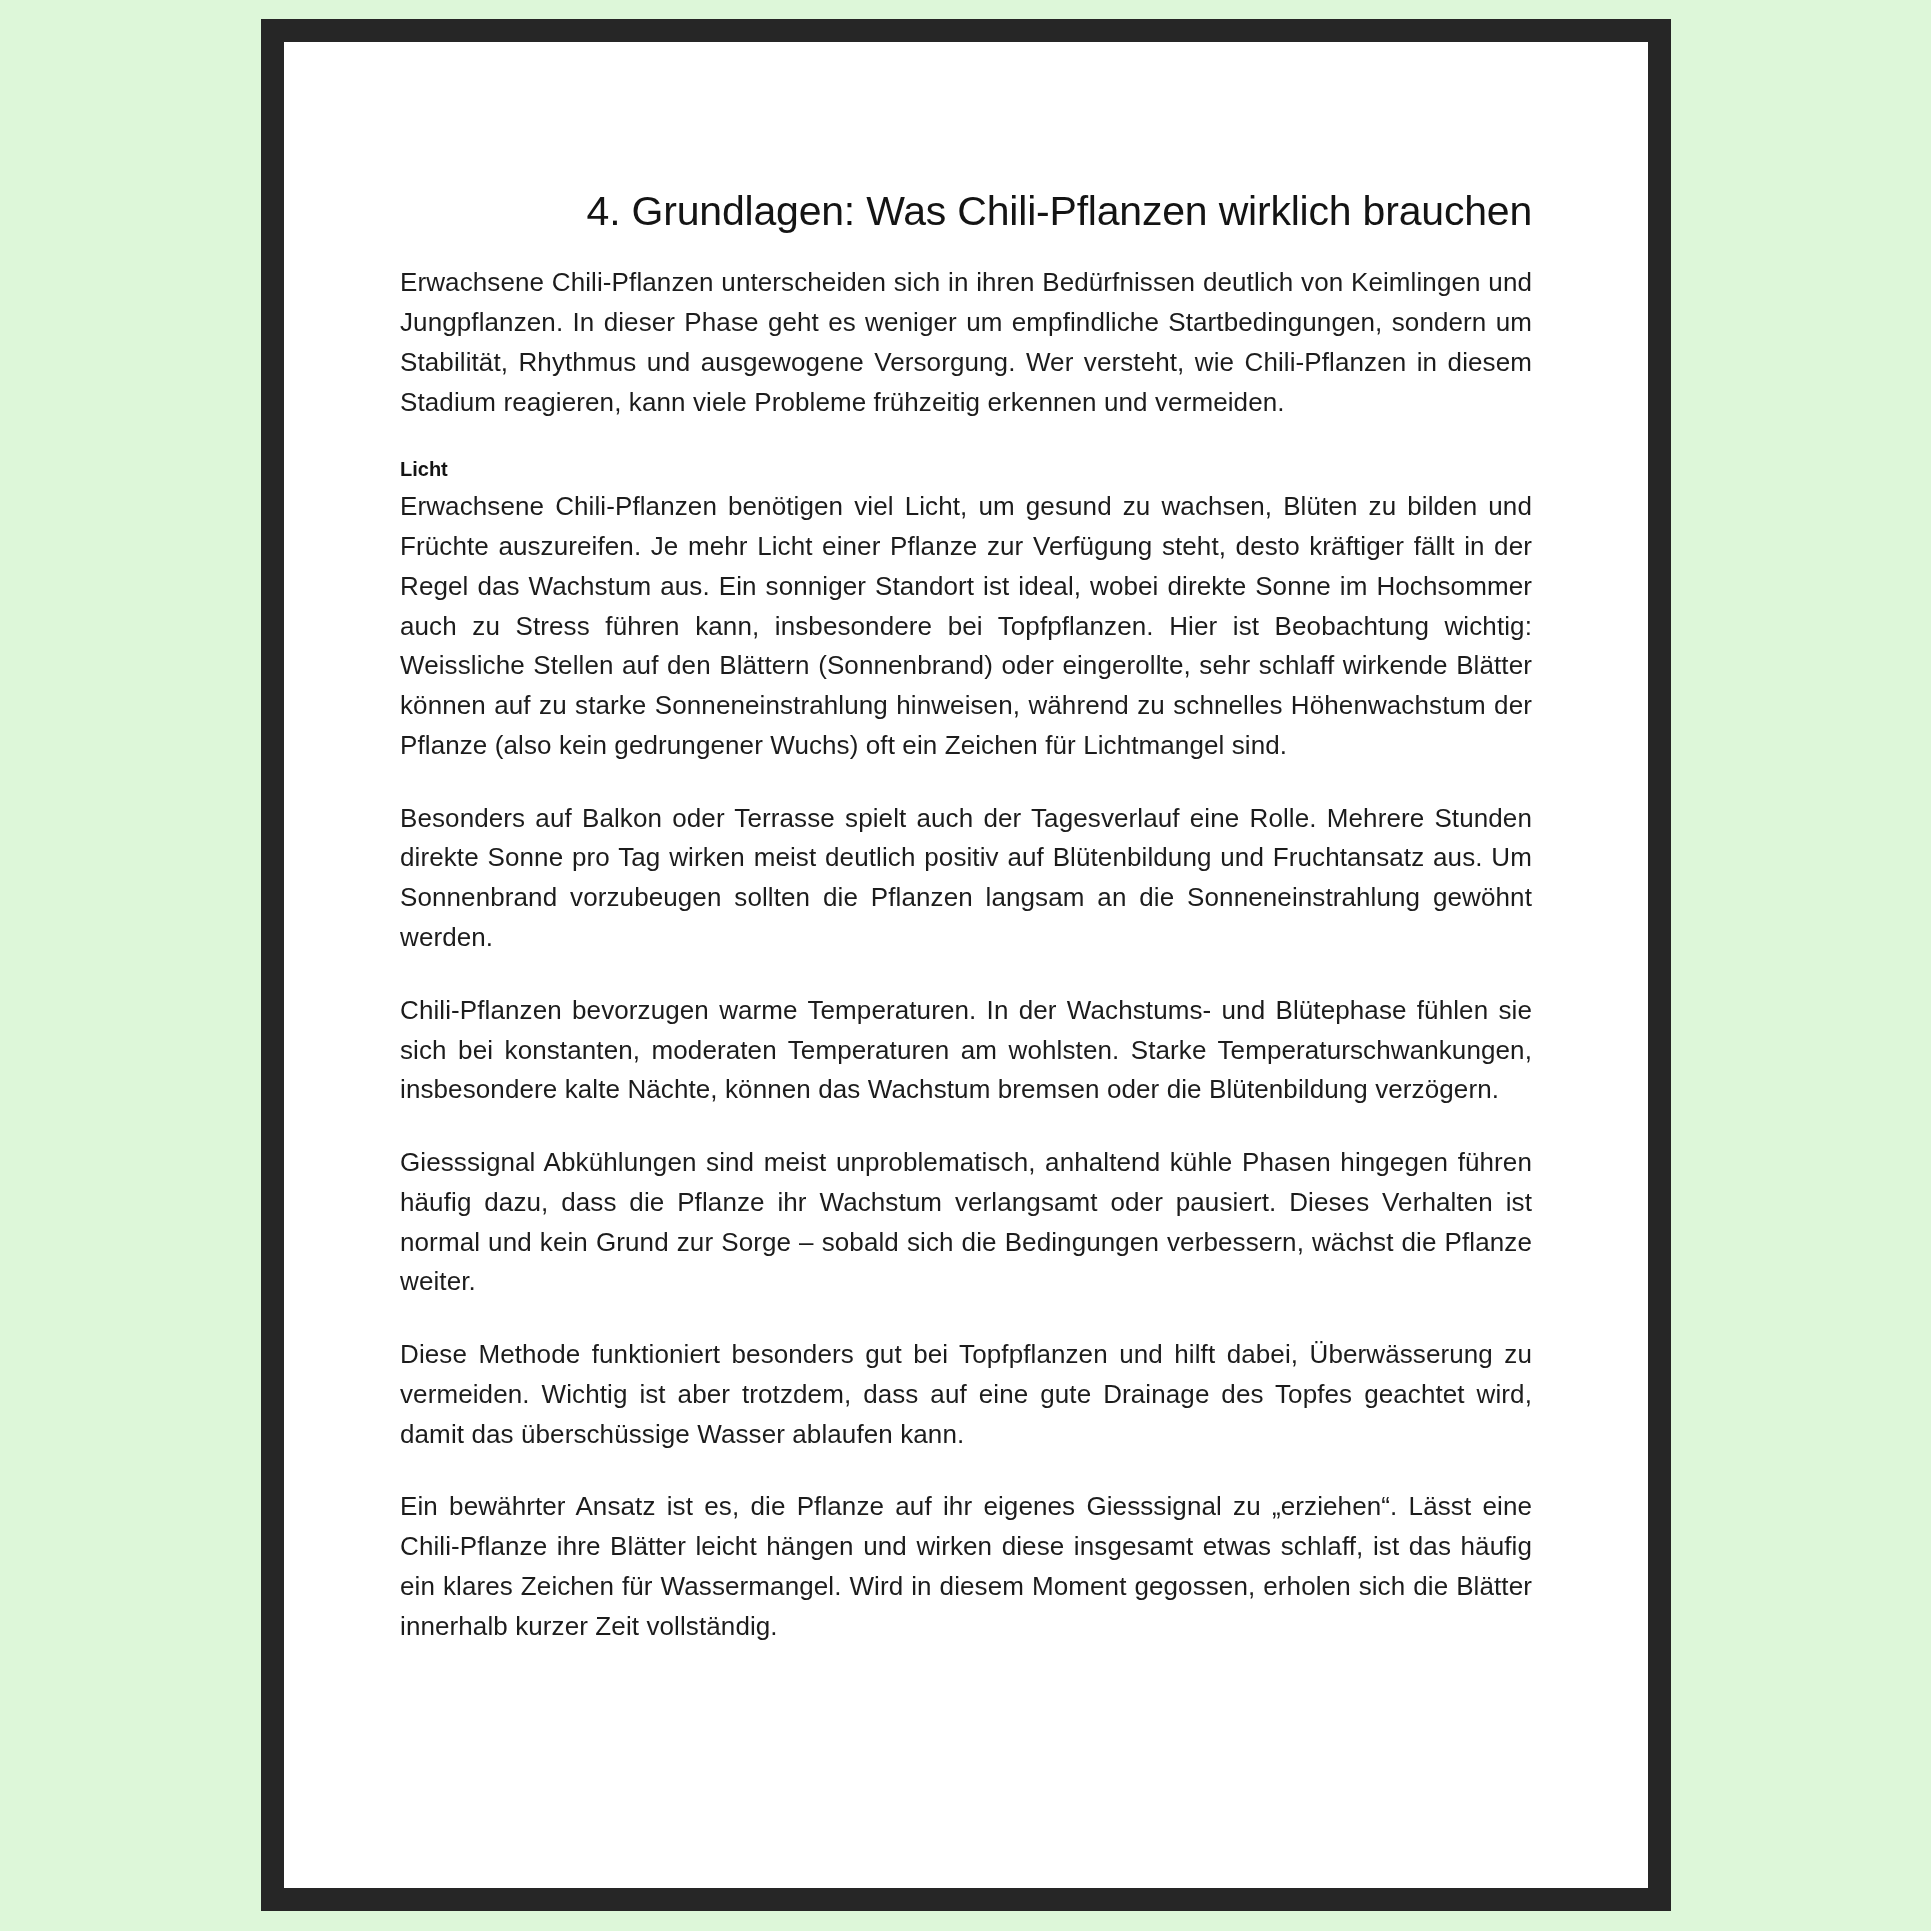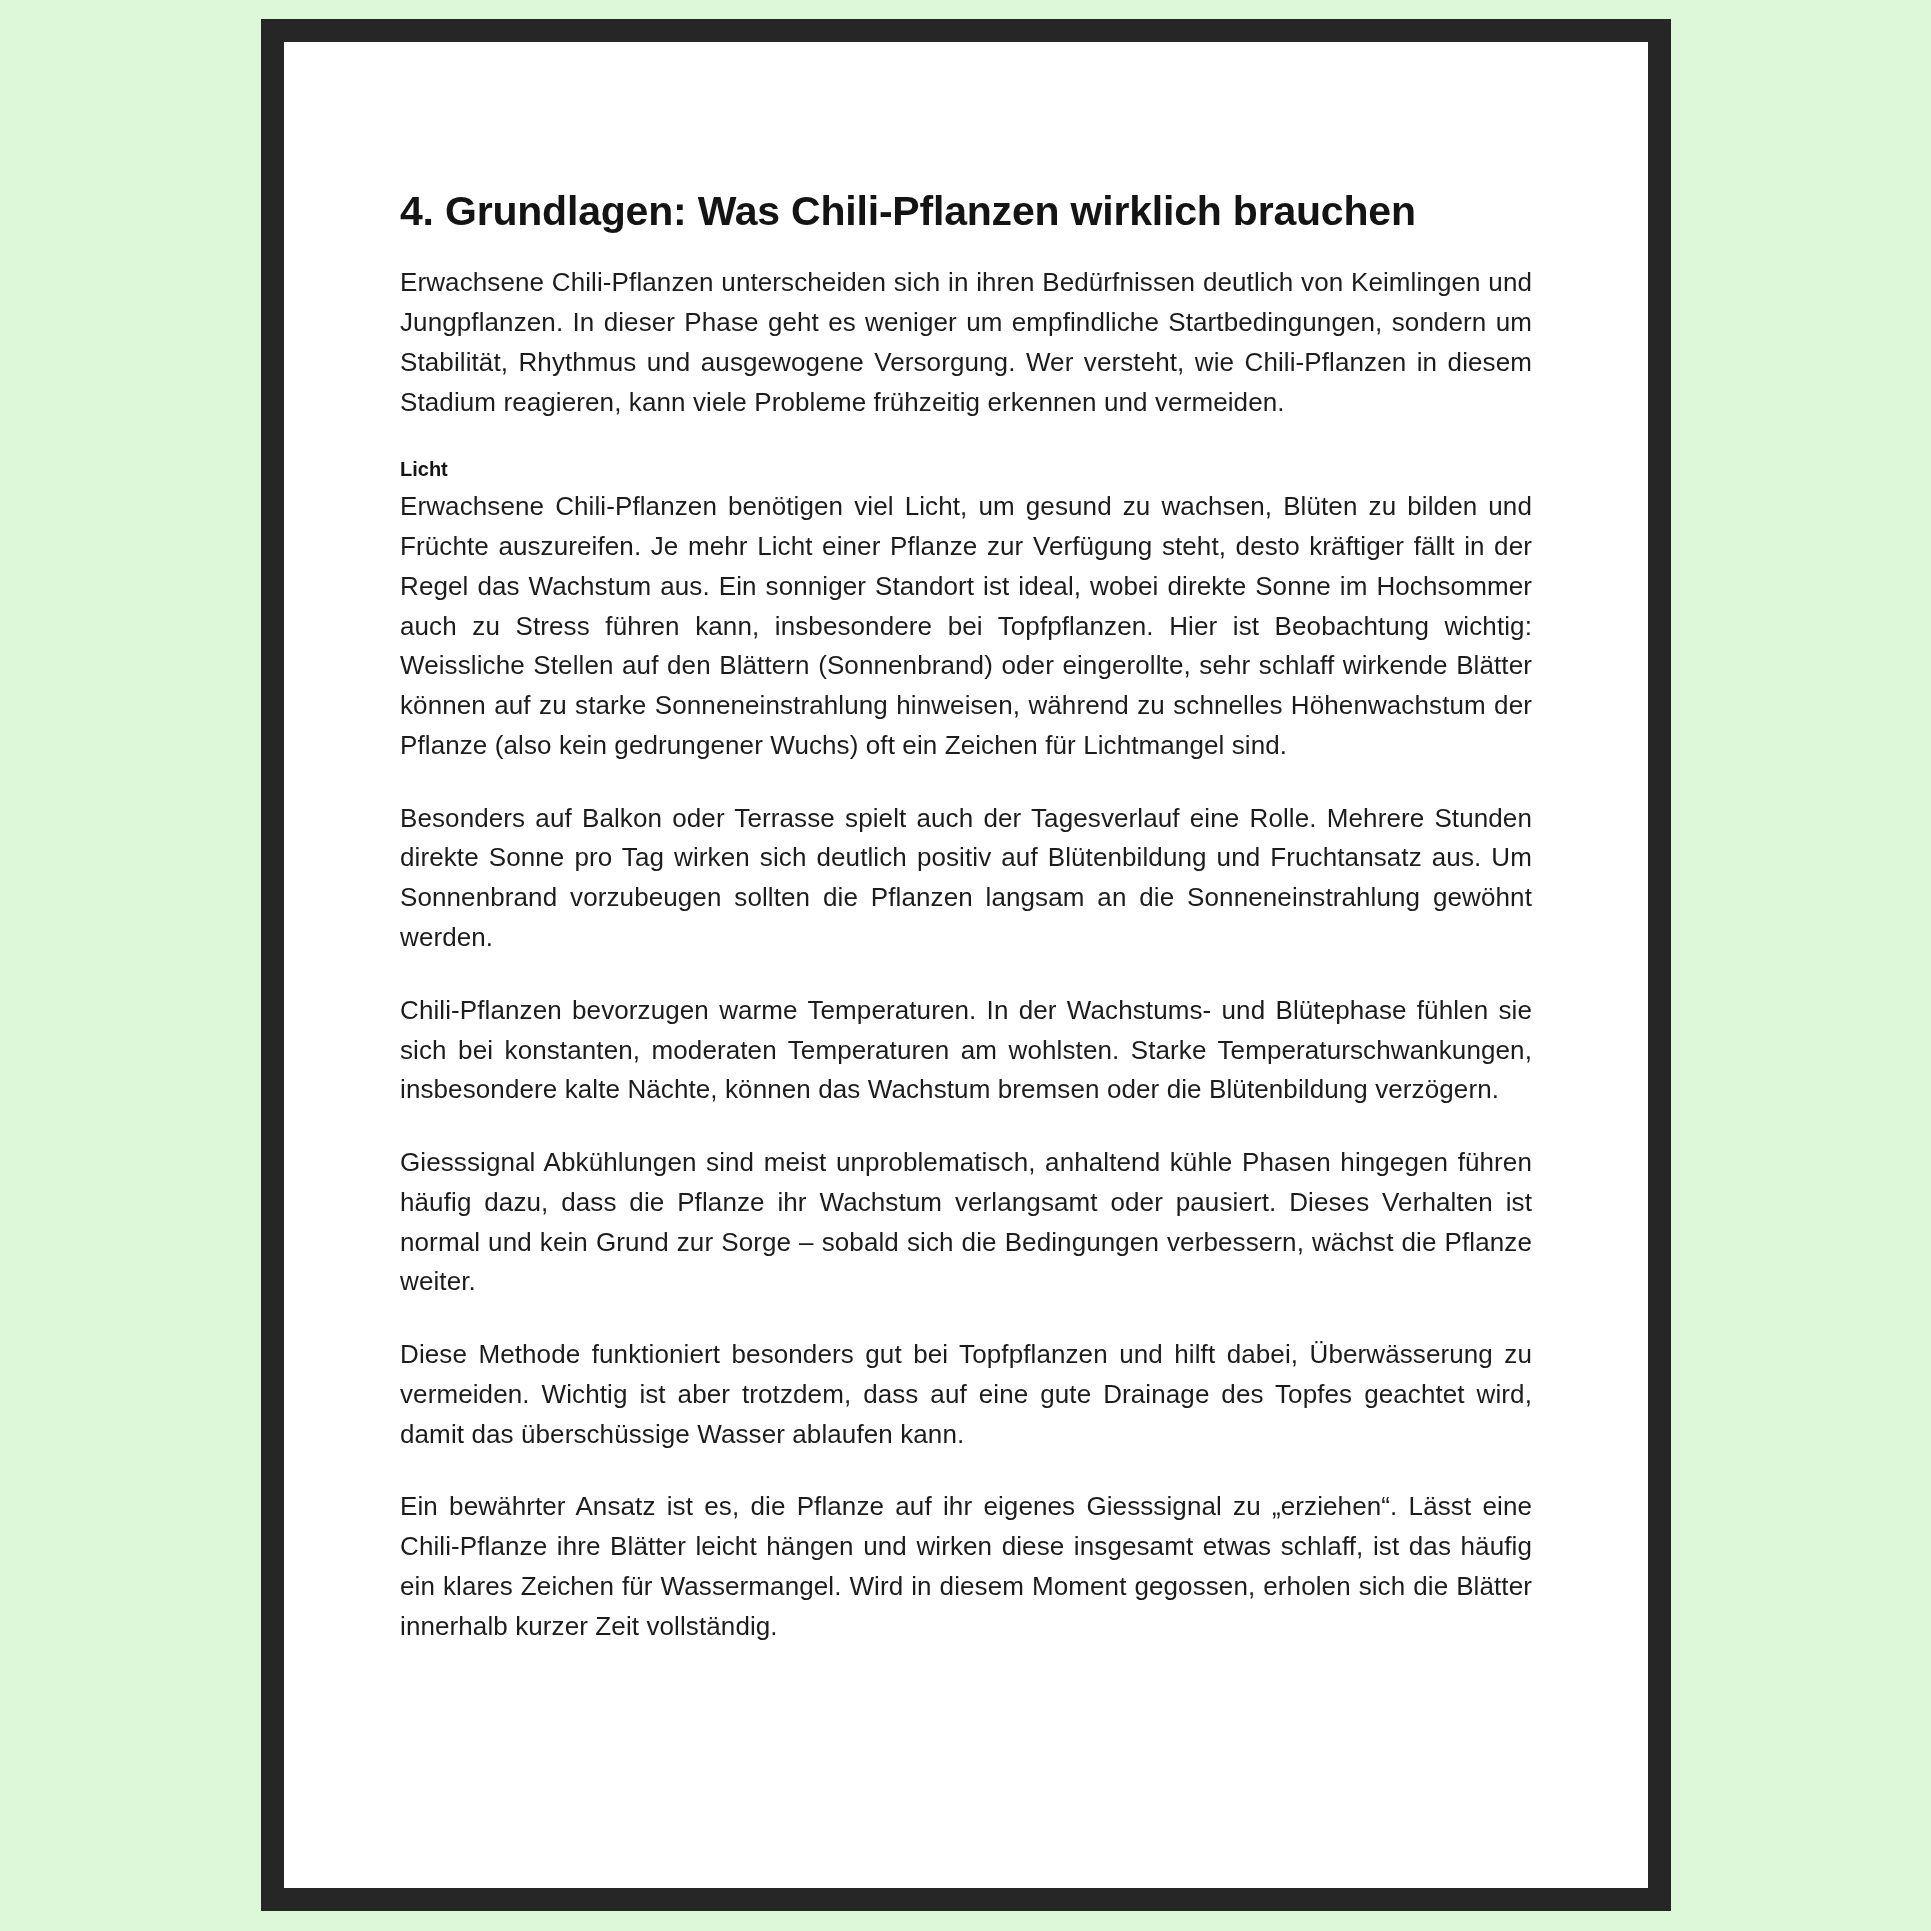--- a/index.html
+++ b/index.html
@@ -23,25 +23,26 @@
   .page {
     width: 100%;
     height: 100%;
     background: #ffffff;
     box-sizing: border-box;
     padding: 145px 116px 58px 116px;
     overflow: hidden;
   }
   .doc-title {
     font-size: 41px;
-    font-weight: 700;
+    font-weight: 400;
     color: #141414;
     letter-spacing: -0.2px;
     margin: 0 0 27px 0;
     line-height: 1.2;
+    text-align: right;
   }
   .section-heading {
     font-size: 20px;
     font-weight: 700;
     color: #141414;
     margin: 33px 0 5.8px 0;
     line-height: 1.3;
   }
   .para {
     font-size: 26px;
@@ -63,21 +64,21 @@
 
 <div class="page-frame">
   <div class="page">
 
     <h1 class="doc-title">4. Grundlagen: Was Chili-Pflanzen wirklich brauchen</h1>
 
     <p class="para">Erwachsene Chili-Pflanzen unterscheiden sich in ihren Bedürfnissen deutlich von Keimlingen und Jungpflanzen. In dieser Phase geht es weniger um empfindliche Startbedingungen, sondern um Stabilität, Rhythmus und ausgewogene Versorgung. Wer versteht, wie Chili-Pflanzen in diesem Stadium reagieren, kann viele Probleme frühzeitig erkennen und vermeiden.</p>
 
     <h2 class="section-heading">Licht</h2>
     <p class="para">Erwachsene Chili-Pflanzen benötigen viel Licht, um gesund zu wachsen, Blüten zu bilden und Früchte auszureifen. Je mehr Licht einer Pflanze zur Verfügung steht, desto kräftiger fällt in der Regel das Wachstum aus. Ein sonniger Standort ist ideal, wobei direkte Sonne im Hochsommer auch zu Stress führen kann, insbesondere bei Topfpflanzen. Hier ist Beobachtung wichtig: Weissliche Stellen auf den Blättern (Sonnenbrand) oder eingerollte, sehr schlaff wirkende Blätter können auf zu starke Sonneneinstrahlung hinweisen, während zu schnelles Höhenwachstum der Pflanze (also kein gedrungener Wuchs) oft ein Zeichen für Lichtmangel sind.</p>
-    <p class="para">Besonders auf Balkon oder Terrasse spielt auch der Tagesverlauf eine Rolle. Mehrere Stunden direkte Sonne pro Tag wirken sich deutlich positiv auf Blütenbildung und Fruchtansatz aus. Um Sonnenbrand vorzubeugen sollten die Pflanzen langsam an die Sonneneinstrahlung gewöhnt werden.</p>
+    <p class="para">Besonders auf Balkon oder Terrasse spielt auch der Tagesverlauf eine Rolle. Mehrere Stunden direkte Sonne pro Tag wirken meist deutlich positiv auf Blütenbildung und Fruchtansatz aus. Um Sonnenbrand vorzubeugen sollten die Pflanzen langsam an die Sonneneinstrahlung gewöhnt werden.</p>
 
     <p class="para">Chili-Pflanzen bevorzugen warme Temperaturen. In der Wachstums- und Blütephase fühlen sie sich bei konstanten, moderaten Temperaturen am wohlsten. Starke Temperaturschwankungen, insbesondere kalte Nächte, können das Wachstum bremsen oder die Blütenbildung verzögern.</p>
     <p class="para">Giesssignal Abkühlungen sind meist unproblematisch, anhaltend kühle Phasen hingegen führen häufig dazu, dass die Pflanze ihr Wachstum verlangsamt oder pausiert. Dieses Verhalten ist normal und kein Grund zur Sorge – sobald sich die Bedingungen verbessern, wächst die Pflanze weiter.</p>
 
     <p class="para">Diese Methode funktioniert besonders gut bei Topfpflanzen und hilft dabei, Überwässerung zu vermeiden. Wichtig ist aber trotzdem, dass auf eine gute Drainage des Topfes geachtet wird, damit das überschüssige Wasser ablaufen kann.</p>
     <p class="para">Ein bewährter Ansatz ist es, die Pflanze auf ihr eigenes Giesssignal zu „erziehen“. Lässt eine Chili-Pflanze ihre Blätter leicht hängen und wirken diese insgesamt etwas schlaff, ist das häufig ein klares Zeichen für Wassermangel. Wird in diesem Moment gegossen, erholen sich die Blätter innerhalb kurzer Zeit vollständig.</p>
 
   </div>
 </div>
 

